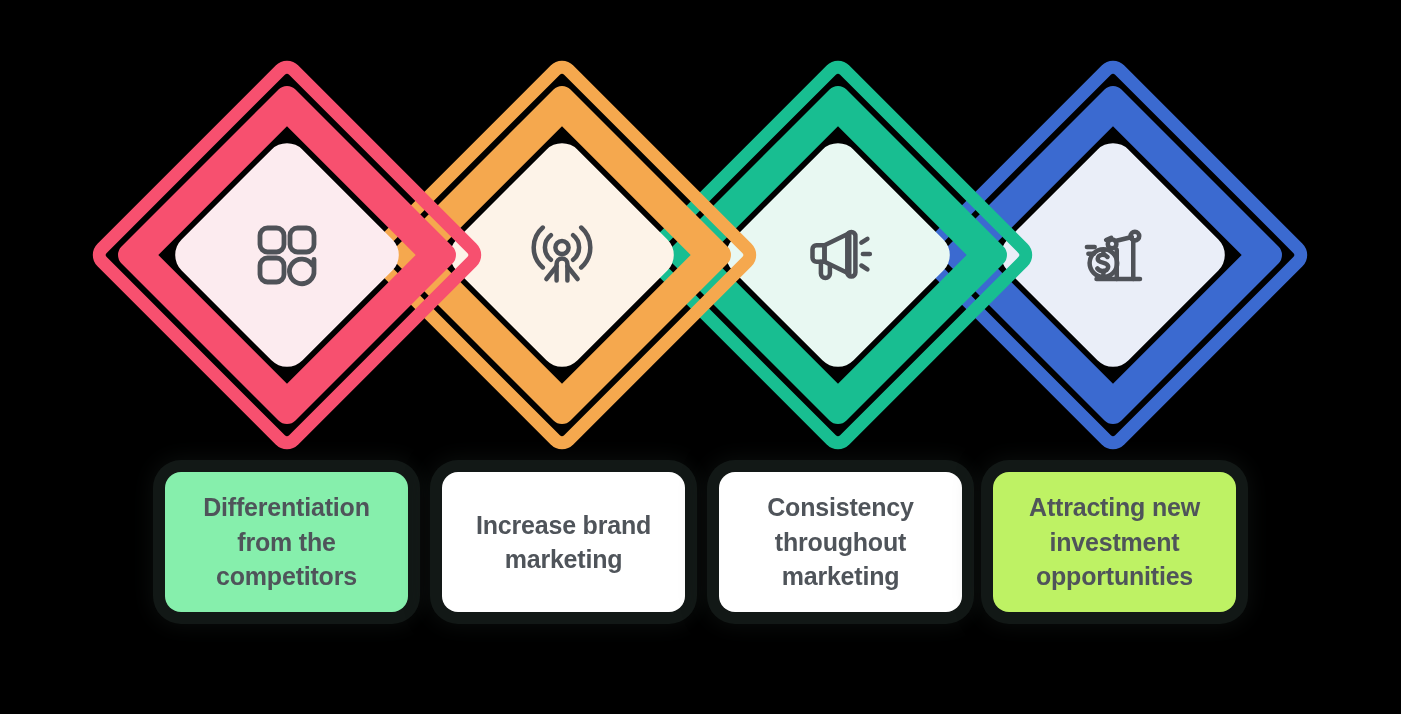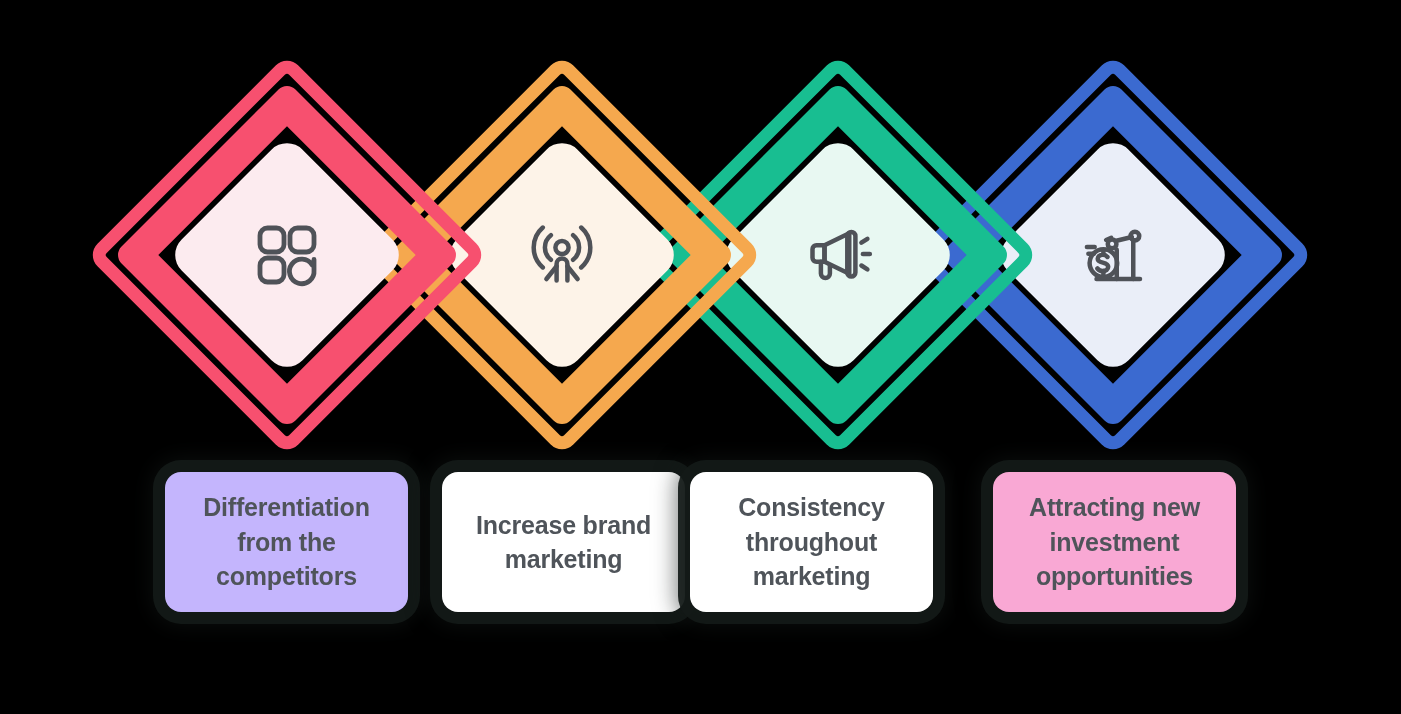--- a/index.html
+++ b/index.html
@@ -122,21 +122,21 @@
   .card-text {
     font-size: 25px;
     line-height: 1.38;
     font-weight: 700;
     color: #4F545A;
     text-align: center;
     letter-spacing: -0.2px;
   }
   .card.c1 { left: 165px; }
   .card.c2 { left: 442px; }
-  .card.c3 { left: 690px; justify-content: center; }
+  .card.c3 { left: 719px; justify-content: center; }
   .card.c4 { left: 993px; }
 </style>
 </head>
 <body>
 
 <div id="stage">
 
   <div class="diamond-row">
 
     <div class="diamond-unit d1">
@@ -215,27 +215,27 @@
           <path d="M19.4 14 22.8 12.6"></path>
           <path d="M6.6 18.6h5.2"></path>
           <path d="M7.6 23.2h3.6"></path>
         </svg>
       </div>
     </div>
 
   </div>
 
   <div class="cards-row">
-    <div class="card c1" style="background: #c4b5fd;">
+    <div class="card c1" style="background: #86efac;">
       <div class="card-text" style="color: rgb(79, 84, 90);">Differentiation from the competitors</div>
     </div>
     <div class="card c2" style="background: rgb(255, 255, 255);">
       <div class="card-text" style="color: rgb(79, 84, 90);">Increase brand marketing</div>
     </div>
     <div class="card c3" style="background: rgb(255, 255, 255);">
       <div class="card-text" style="color: rgb(79, 84, 90);">Consistency throughout marketing</div>
     </div>
-    <div class="card c4" style="background: #f9a8d4;">
+    <div class="card c4" style="background: #bef264;">
       <div class="card-text" style="color: rgb(79, 84, 90);">Attracting new investment opportunities</div>
     </div>
   </div>
 
 </div>
 
 </body></html>

